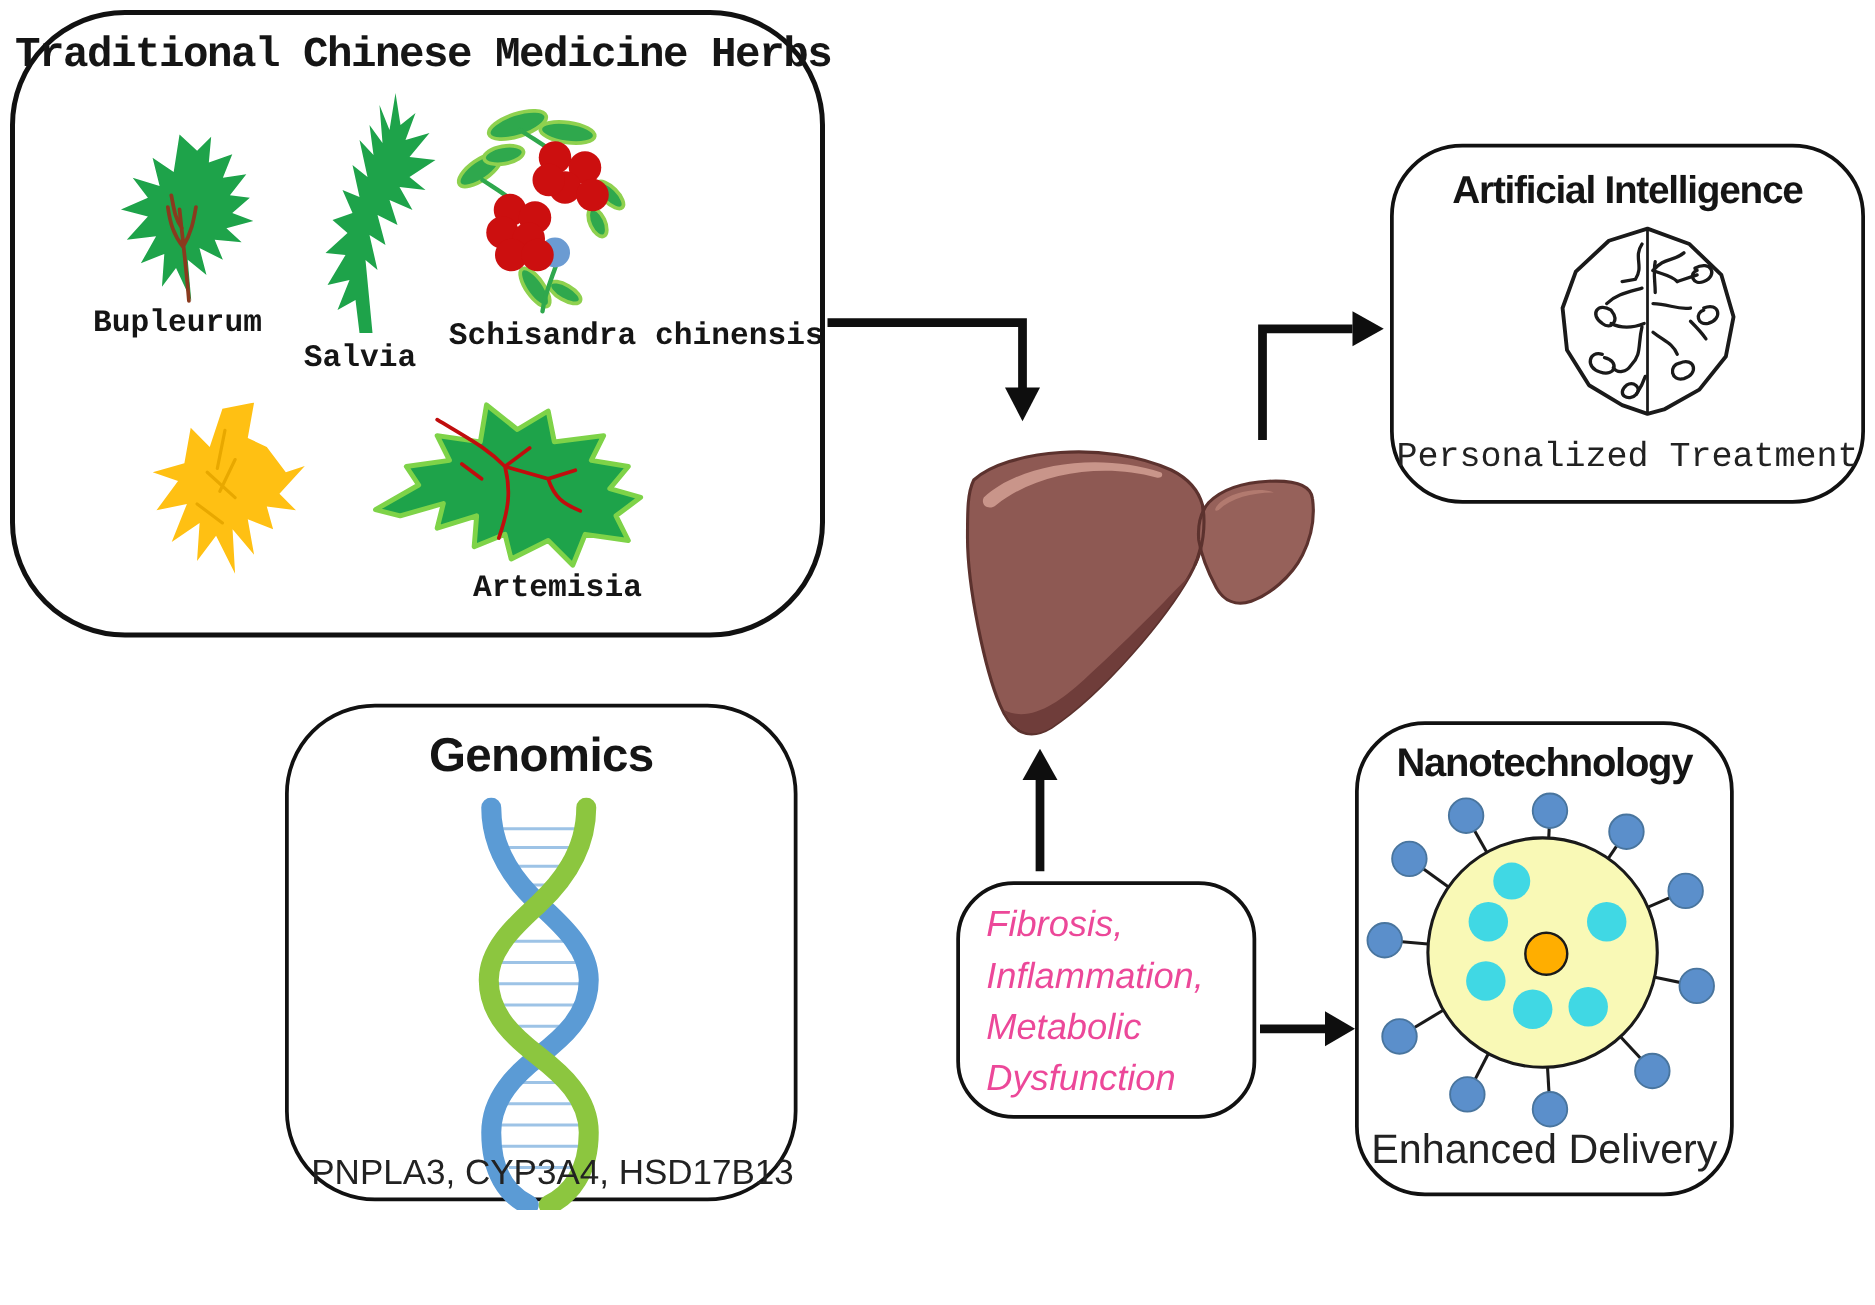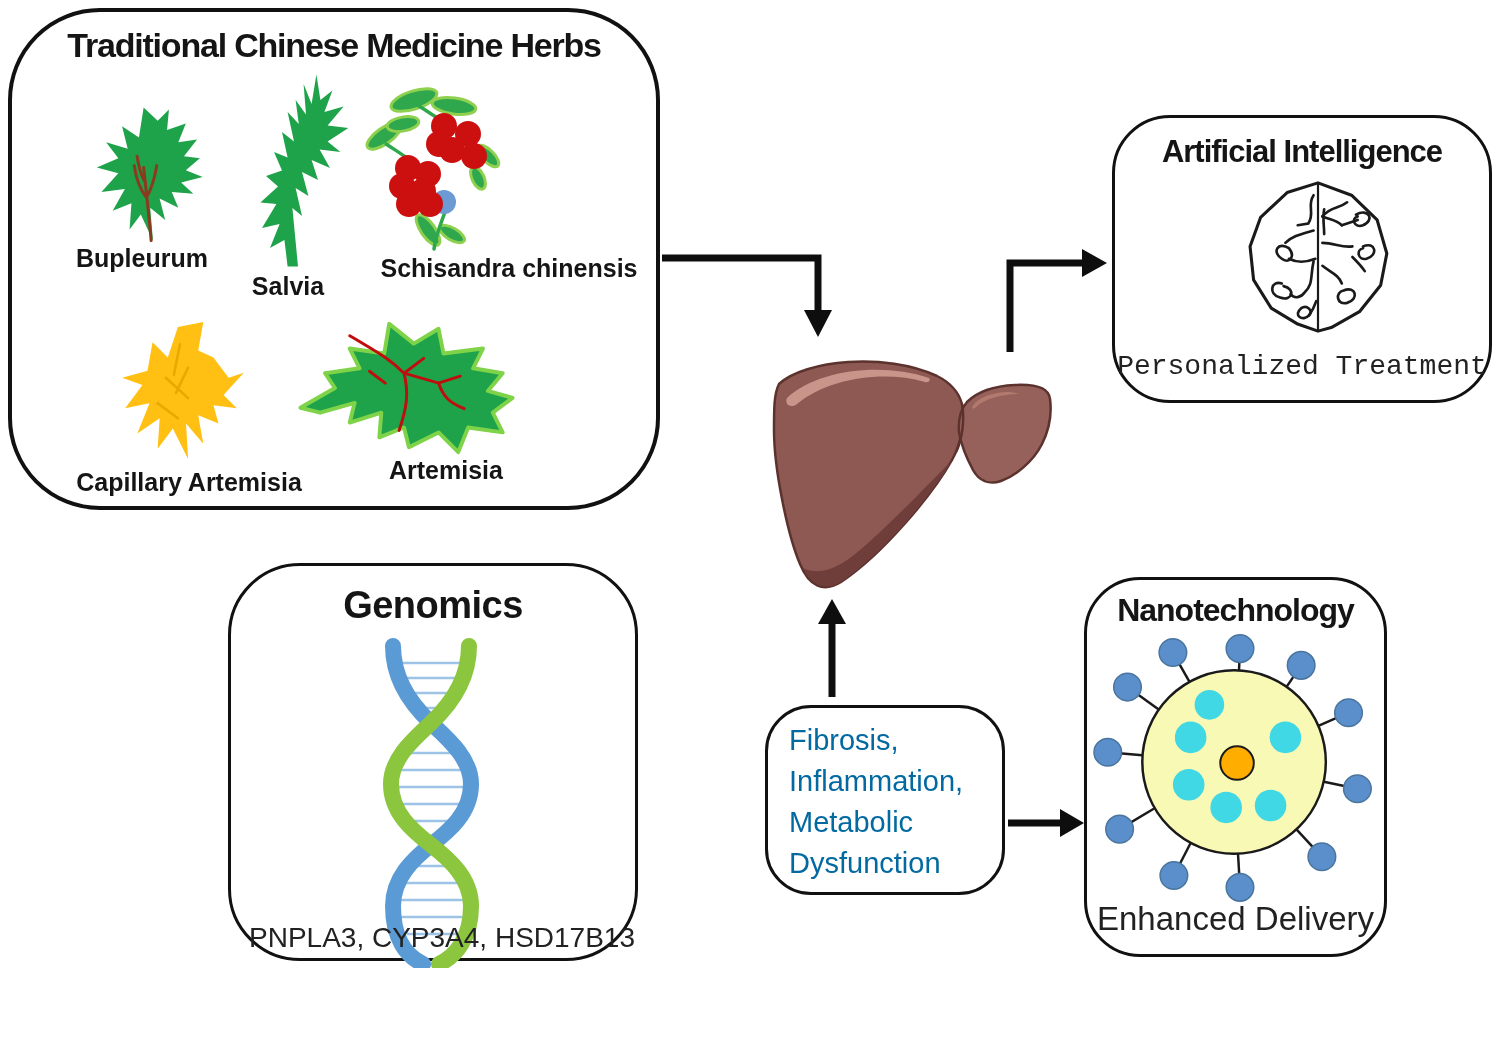--- a/index.html
+++ b/index.html
@@ -1,21 +1,21 @@
 <!DOCTYPE html>
 <html><head>
 <meta charset="utf-8">
 <style>
   html,body{margin:0;padding:0;background:#ffffff;}
   #canvas{
     position:relative;width:1500px;height:1044px;background:#ffffff;overflow:hidden;
     font-family:"Liberation Sans",sans-serif;color:#151515;
   }
   .panel{position:absolute;background:#ffffff;border:3px solid #111;box-sizing:border-box;}
-  .panel-tcm{left:8px;top:8px;width:652px;height:502px;border-width:4px;border-radius:92px;}
+  .panel-tcm{left:8px;top:8px;width:652px;height:502px;border-width:4px;border-radius:92px;font-family:Liberation Mono, monospace;}
   .panel-genomics{left:228px;top:563px;width:410px;height:398px;border-radius:72px;}
   .panel-ai{left:1112px;top:115px;width:380px;height:288px;border-radius:58px;}
   .panel-nano{left:1084px;top:577px;width:303px;height:380px;border-radius:56px;}
   .panel-pathology{left:765px;top:705px;width:240px;height:190px;border-radius:46px;}
   .title{position:absolute;left:0;width:100%;text-align:center;font-weight:bold;white-space:nowrap;}
   .t-tcm{top:14px;font-size:34px;letter-spacing:-1.2px;}
   .t-genomics{top:18px;font-size:38px;letter-spacing:-0.5px;}
   .t-ai{top:16px;font-size:31px;letter-spacing:-1px;}
   .t-nano{top:12px;font-size:32px;letter-spacing:-1px;}
   .caption{position:absolute;left:0;width:100%;text-align:center;font-size:28px;color:#222;white-space:nowrap;}
@@ -32,21 +32,21 @@
   .svg-bupleurum{left:77px;top:88px;}
   .svg-salvia{left:212px;top:56px;}
   .svg-schisandra{left:344px;top:72px;}
   .svg-capillary{left:105px;top:310px;}
   .svg-artemisia{left:278px;top:302px;}
   .svg-dna{left:130px;top:72px;}
   .svg-brain{left:128px;top:56px;}
   .svg-particle{left:4px;top:44px;}
   .svg-liver{left:765px;top:352px;}
   .svg-arrows{left:0;top:0;}
-  .path-lines{position:absolute;left:21px;top:12px;font-size:29px;line-height:41px;color:#0369a1;}
+  .path-lines{position:absolute;left:21px;top:12px;font-size:29px;line-height:41px;color:#ec4899;font-style:italic;}
 </style>
 </head>
 <body>
 
 <div id="canvas">
 
   <div class="panel panel-tcm">
     <div class="title t-tcm">Traditional Chinese Medicine Herbs</div>
 
     <svg class="herb svg-bupleurum" width="128" height="150" viewBox="0 0 130 160">
@@ -86,21 +86,20 @@
           <circle cx="53" cy="120" r="13"></circle>
           <circle cx="74" cy="120" r="13"></circle>
       </g>
     </svg>
     <div class="hlabel l-schisandra">Schisandra chinensis</div>
 
     <svg class="herb svg-capillary" width="132" height="142" viewBox="0 0 130 140">
       <path fill="#ffc013" d="M60,5 L85,0 L80,28 L95,35 L110,55 L125,50 L105,72 L118,85 L95,82 L100,100 L80,92 L85,120 L68,100 L70,135 L55,105 L40,125 L42,95 L20,110 L32,80 L8,85 L25,62 L5,55 L30,48 L35,20 L50,35 Z"></path>
       <path fill="none" stroke="#e8a800" stroke-width="2.5" stroke-linecap="round" d="M62,22 L56,52 M48,55 L70,75 M40,80 L60,95 M70,45 L58,70"></path>
     </svg>
-    <div class="hlabel l-capillary">Capillary Artemisia</div>
 
     <svg class="herb svg-artemisia" width="228" height="148" viewBox="0 0 230 150">
       <path fill="#1ea34a" stroke="#7ed348" stroke-width="4" stroke-linejoin="round" d="M10,95 L45,75 L35,60 L70,55 L60,35 L95,40 L100,10 L125,30 L150,15 L155,40 L195,35 L185,55 L215,60 L200,78 L225,85 L205,100 L215,120 L180,115 L170,140 L150,120 L120,135 L115,115 L90,125 L92,100 L60,110 L65,90 L30,100 Z"></path>
       <path fill="none" stroke="#c00d0d" stroke-width="3" stroke-linecap="round" d="M60,22 C90,40 100,45 115,60 M115,60 L135,45 M115,60 C120,80 118,95 110,118 M115,60 L150,70 L172,63 M150,70 C155,85 162,90 176,96 M80,58 L96,70"></path>
     </svg>
     <div class="hlabel l-artemisia">Artemisia</div>
   </div>
 
   <div class="panel panel-genomics">
     <div class="title t-genomics">Genomics</div>

